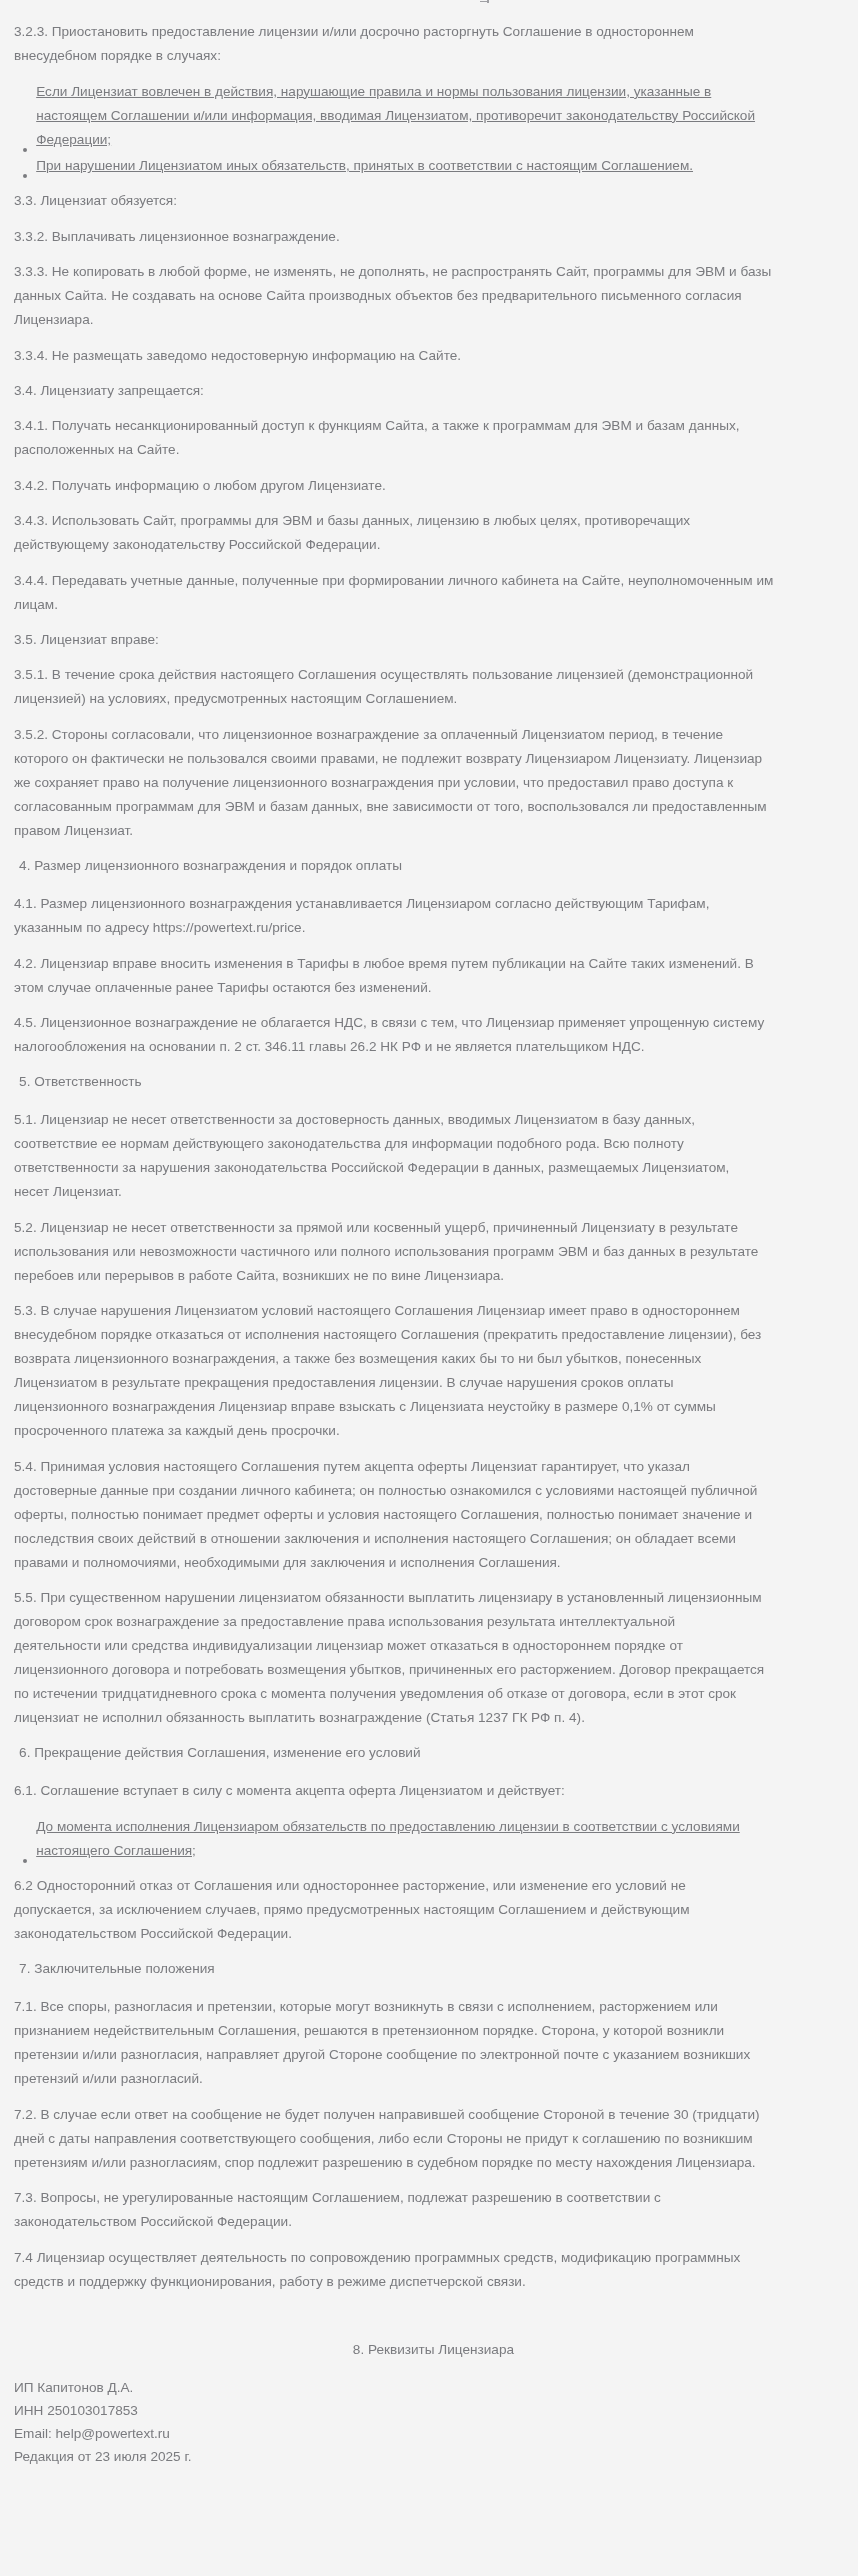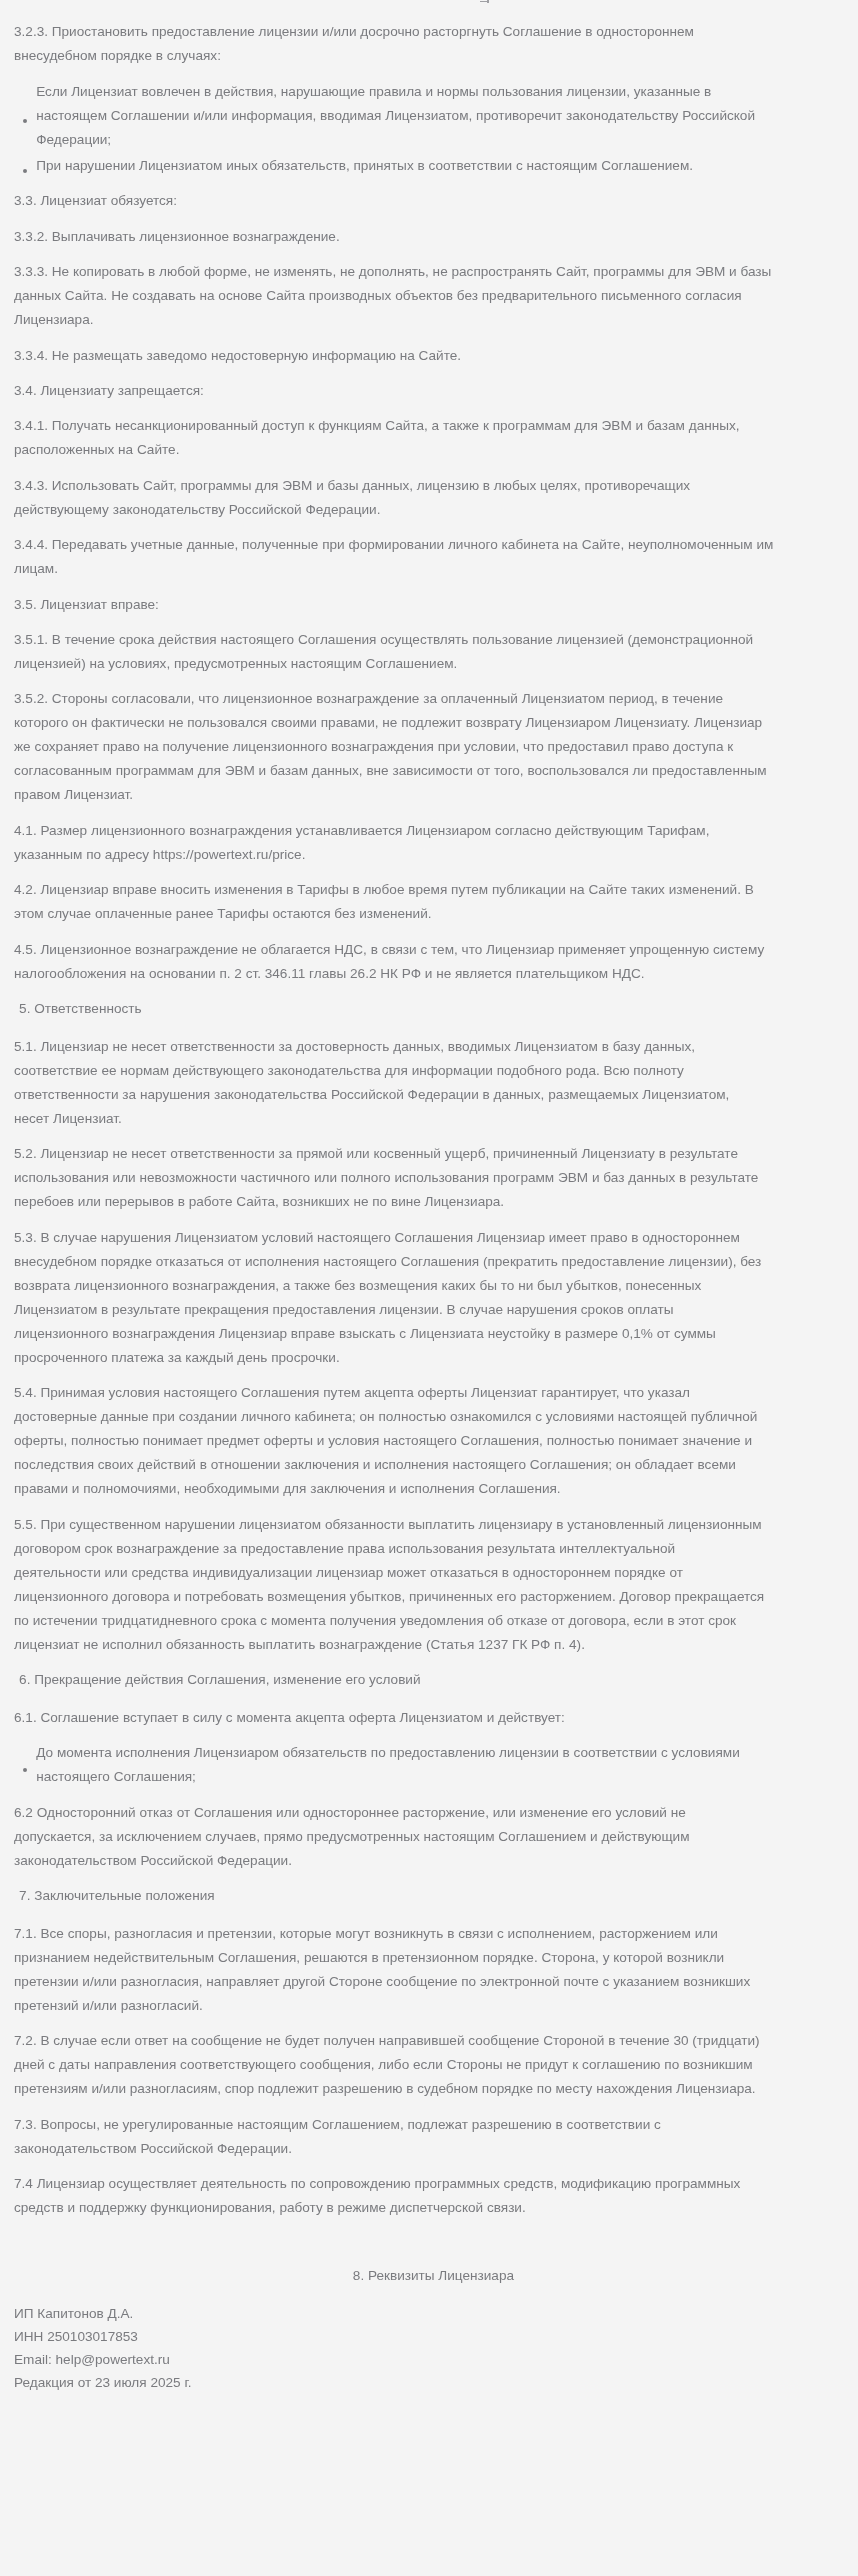--- a/index.html
+++ b/index.html
@@ -33,22 +33,23 @@
     margin-top: 44px;
     text-align: center;
   }
   ul.bullets {
     list-style: none;
     margin: 0 0 11.4px 0;
     padding: 0;
   }
   li.bullet {
     display: flex;
-    align-items: center;
+    align-items: flex-end;
     margin: 0 0 2.3px 0;
+    text-decoration: underline;
   }
   .dot {
     flex: none;
     width: 4px;
     height: 4px;
     border-radius: 50%;
     background: #7a7b7f;
     margin: 10.2px 9.7px 0 8.5px;
   }
   .bullet-text {
@@ -111,32 +112,34 @@
       </ul>
       <div class="para">3.3. Лицензиат обязуется:</div>
       <div class="para">3.3.2. Выплачивать лицензионное вознаграждение.</div>
       <div class="para">3.3.3. Не копировать в любой форме, не изменять, не дополнять, не распространять Сайт, программы для ЭВМ и базы
 данных Сайта. Не создавать на основе Сайта производных объектов без предварительного письменного согласия
 Лицензиара.</div>
       <div class="para">3.3.4. Не размещать заведомо недостоверную информацию на Сайте.</div>
       <div class="para">3.4. Лицензиату запрещается:</div>
       <div class="para">3.4.1. Получать несанкционированный доступ к функциям Сайта, а также к программам для ЭВМ и базам данных,
 расположенных на Сайте.</div>
+      <div class="para">3.4.2. Получать информацию о любом другом Лицензиате.</div>
       <div class="para">3.4.3. Использовать Сайт, программы для ЭВМ и базы данных, лицензию в любых целях, противоречащих
 действующему законодательству Российской Федерации.</div>
       <div class="para">3.4.4. Передавать учетные данные, полученные при формировании личного кабинета на Сайте, неуполномоченным им
 лицам.</div>
       <div class="para">3.5. Лицензиат вправе:</div>
       <div class="para">3.5.1. В течение срока действия настоящего Соглашения осуществлять пользование лицензией (демонстрационной
 лицензией) на условиях, предусмотренных настоящим Соглашением.</div>
       <div class="para">3.5.2. Стороны согласовали, что лицензионное вознаграждение за оплаченный Лицензиатом период, в течение
 которого он фактически не пользовался своими правами, не подлежит возврату Лицензиаром Лицензиату. Лицензиар
 же сохраняет право на получение лицензионного вознаграждения при условии, что предоставил право доступа к
 согласованным программам для ЭВМ и базам данных, вне зависимости от того, воспользовался ли предоставленным
 правом Лицензиат.</div>
+      <div class="heading">4. Размер лицензионного вознаграждения и порядок оплаты</div>
       <div class="para">4.1. Размер лицензионного вознаграждения устанавливается Лицензиаром согласно действующим Тарифам,
 указанным по адресу https://powertext.ru/price.</div>
       <div class="para">4.2. Лицензиар вправе вносить изменения в Тарифы в любое время путем публикации на Сайте таких изменений. В
 этом случае оплаченные ранее Тарифы остаются без изменений.</div>
       <div class="para">4.5. Лицензионное вознаграждение не облагается НДС, в связи с тем, что Лицензиар применяет упрощенную систему
 налогообложения на основании п. 2 ст. 346.11 главы 26.2 НК РФ и не является плательщиком НДС.</div>
       <div class="heading">5. Ответственность</div>
       <div class="para">5.1. Лицензиар не несет ответственности за достоверность данных, вводимых Лицензиатом в базу данных,
 соответствие ее нормам действующего законодательства для информации подобного рода. Всю полноту
 ответственности за нарушения законодательства Российской Федерации в данных, размещаемых Лицензиатом,

